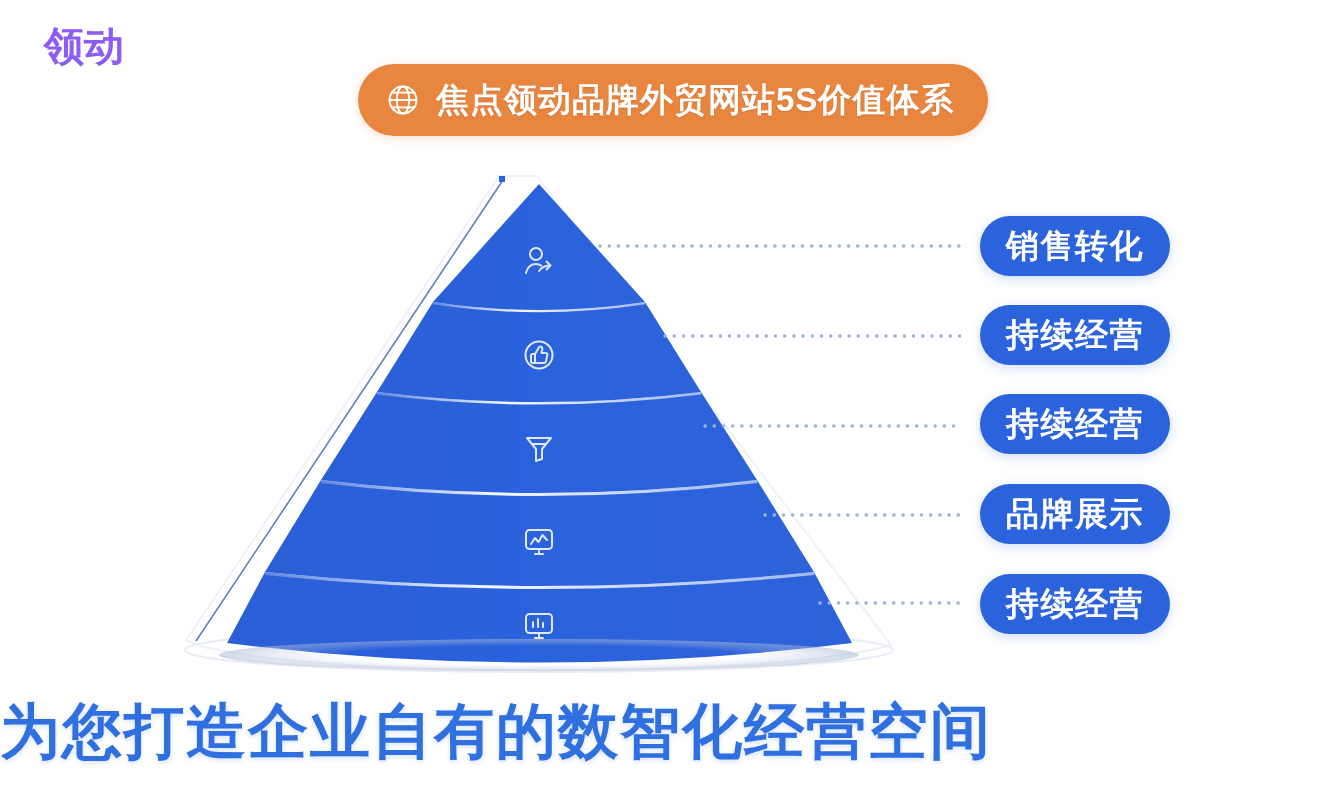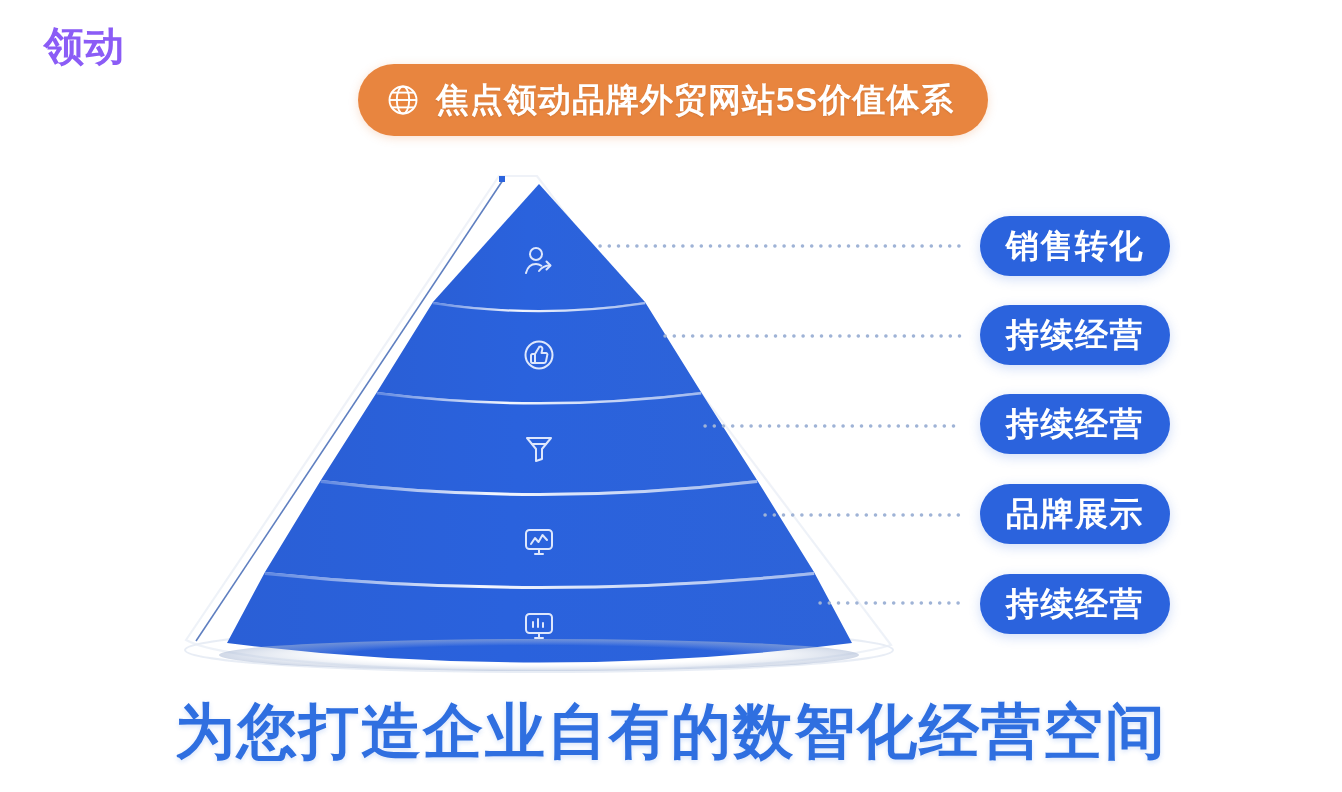--- a/index.html
+++ b/index.html
@@ -106,21 +106,21 @@
     white-space: nowrap;
     box-shadow: 0 3px 12px rgba(43,99,221,0.22);
   }
 
   
   #tagline {
     position: absolute;
     left: 0;
     right: 0;
     top: 692px;
-    text-align: center;
+    text-align: left;
     font-size: 60px;
     font-weight: 700;
     letter-spacing: 2px;
     color: #2f6fe0;
     white-space: nowrap;
     text-shadow: 0 2px 5px rgba(47,111,224,0.20);
   }
 </style>
 </head>
 <body>

